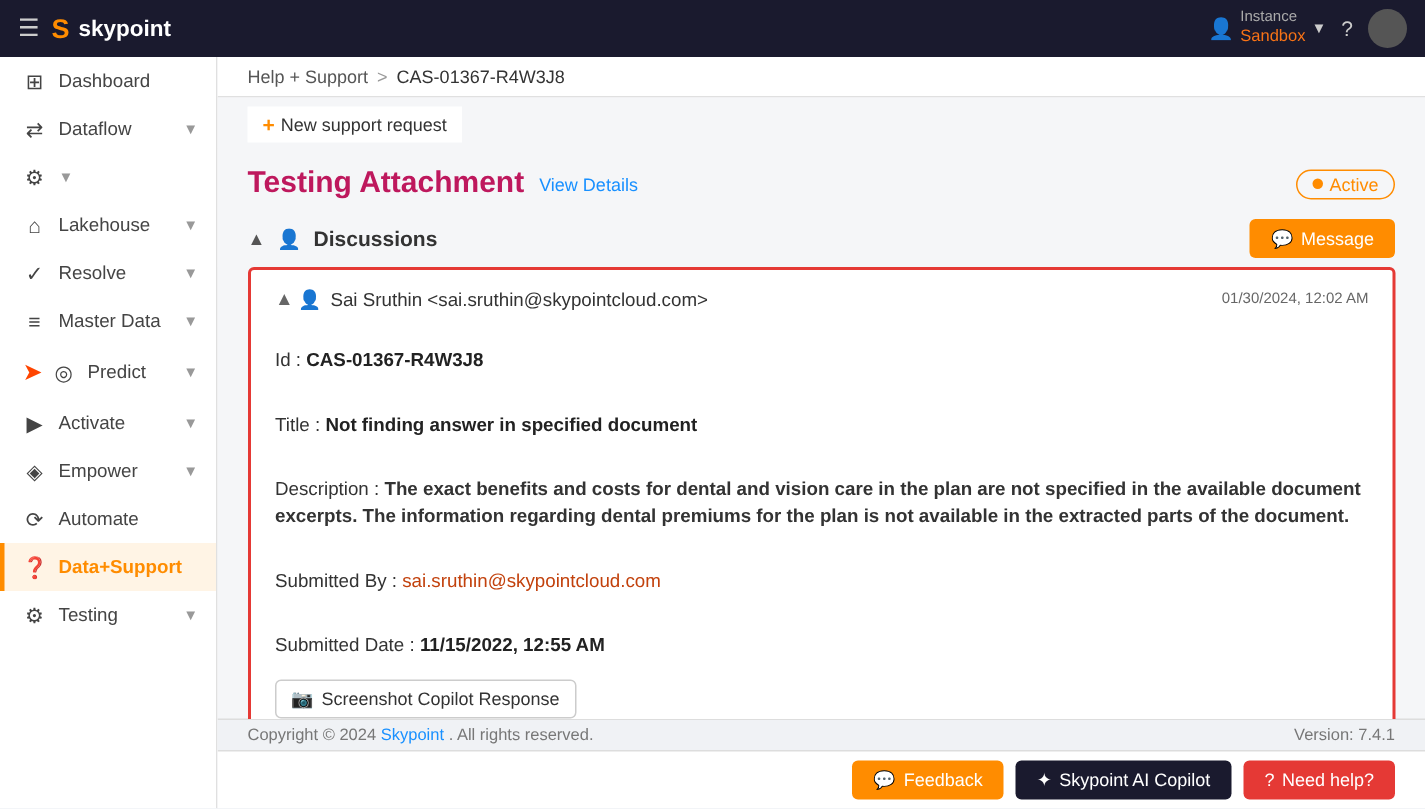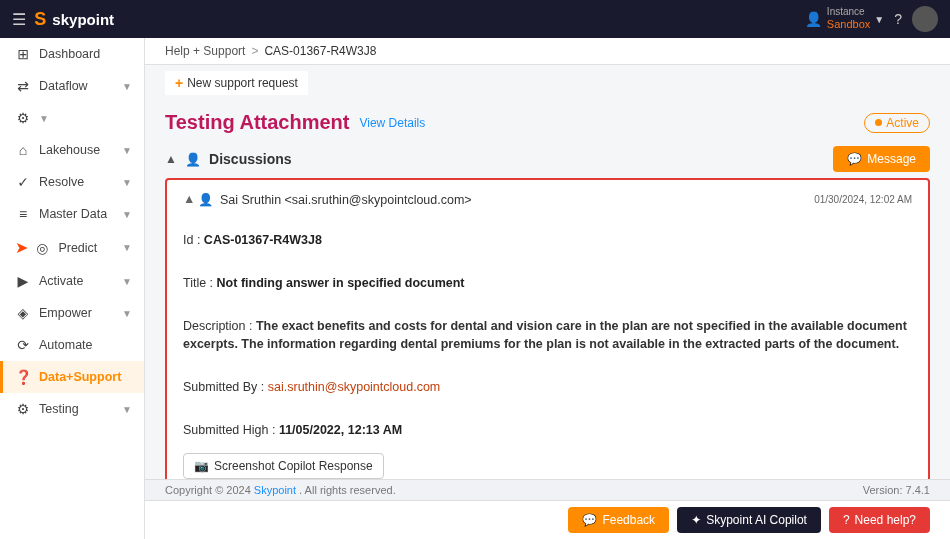--- a/index.html
+++ b/index.html
@@ -228,22 +228,22 @@
         </div>
         <div class="card-row">
           <span class="label">Description :</span>
           <span class="value bold desc">The exact benefits and costs for dental and vision care in the plan are not specified in the available document excerpts. The information regarding dental premiums for the plan is not available in the extracted parts of the document.</span>
         </div>
         <div class="card-row">
           <span class="label">Submitted By :</span>
           <span class="value">sai.sruthin@skypointcloud.com</span>
         </div>
         <div class="card-row">
-          <span class="label">Submitted High :</span>
-          <span class="value bold">11/05/2022, 12:13 AM</span>
+          <span class="label">Submitted Date :</span>
+          <span class="value bold">11/15/2022, 12:55 AM</span>
         </div>
 
         
         <button class="screenshot-btn">
           <span class="cam-icon">📷</span>
           <span>Screenshot Copilot Response</span>
         </button>
       </div>
     </div>
 

